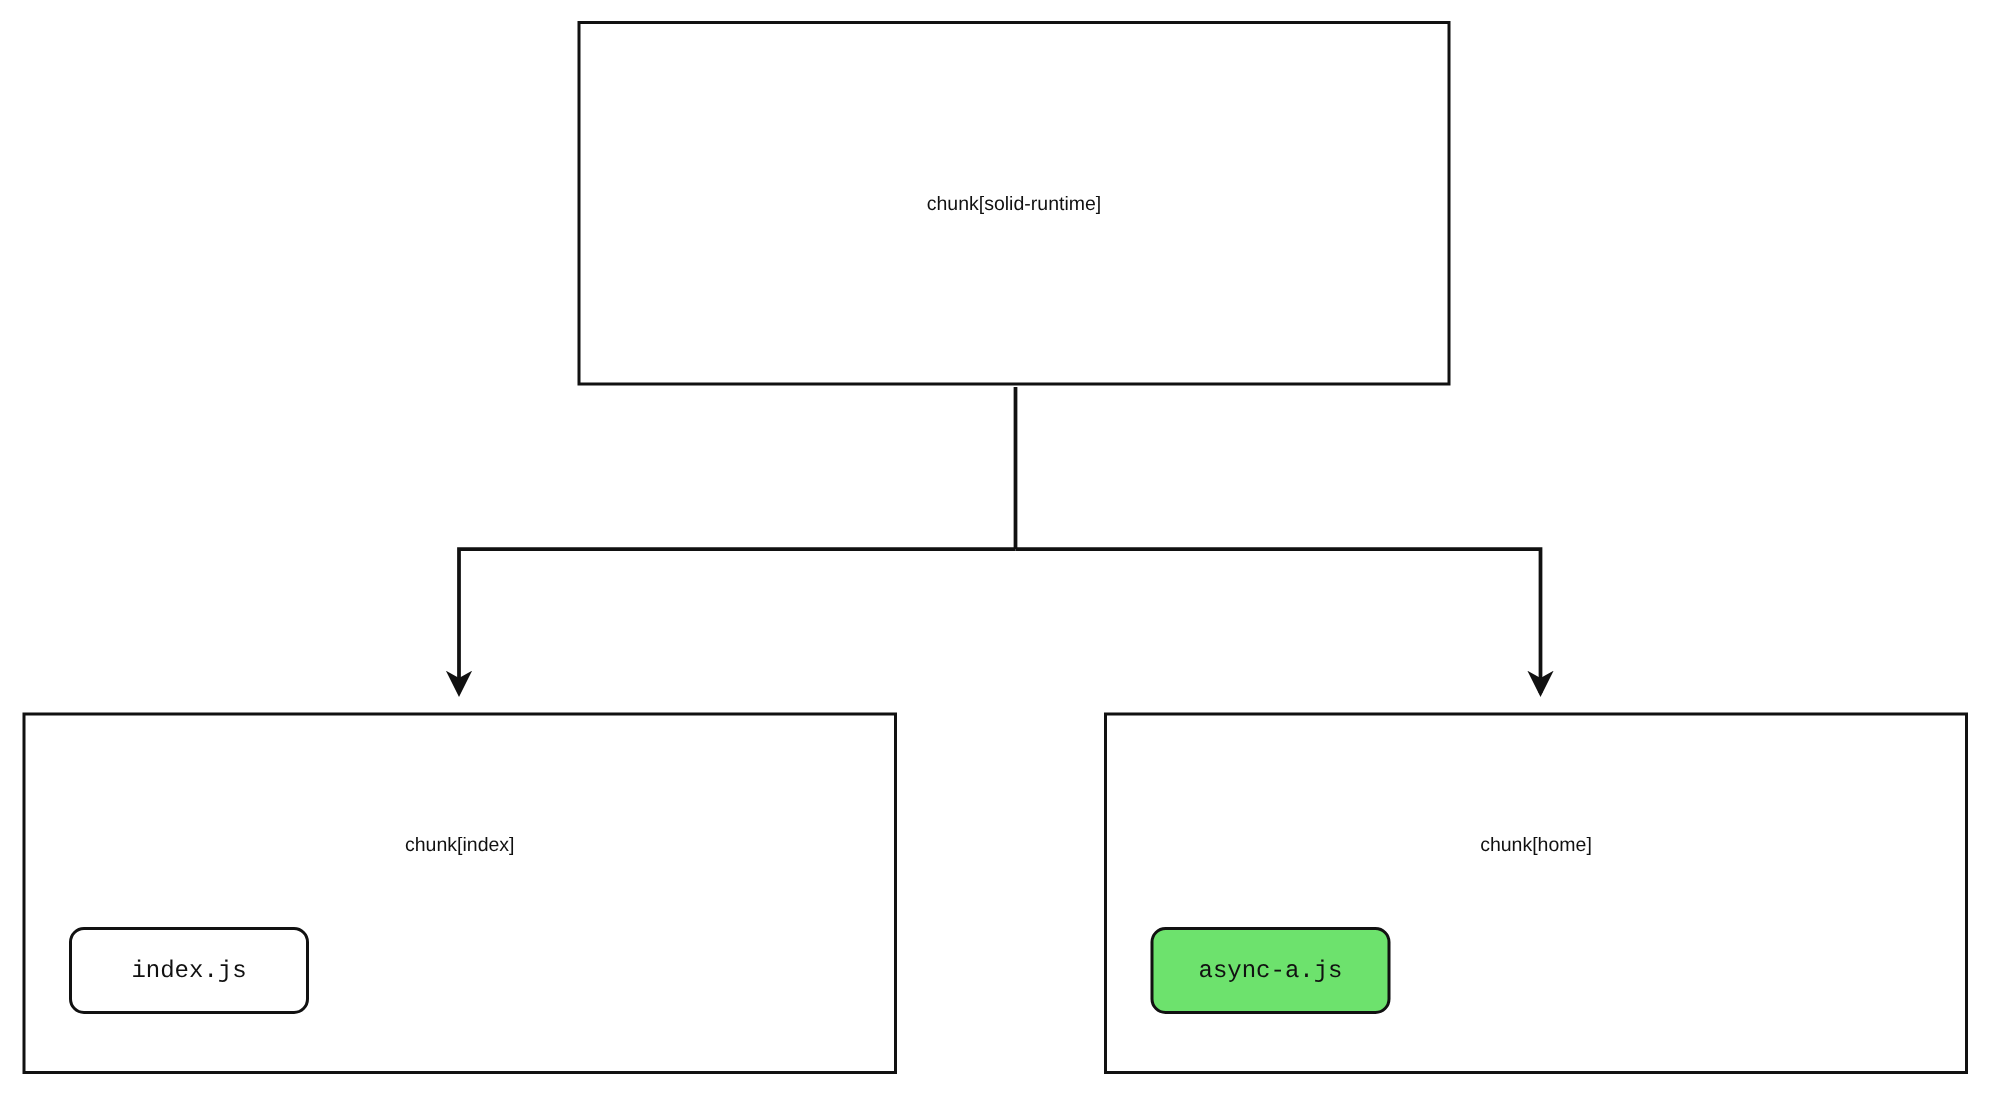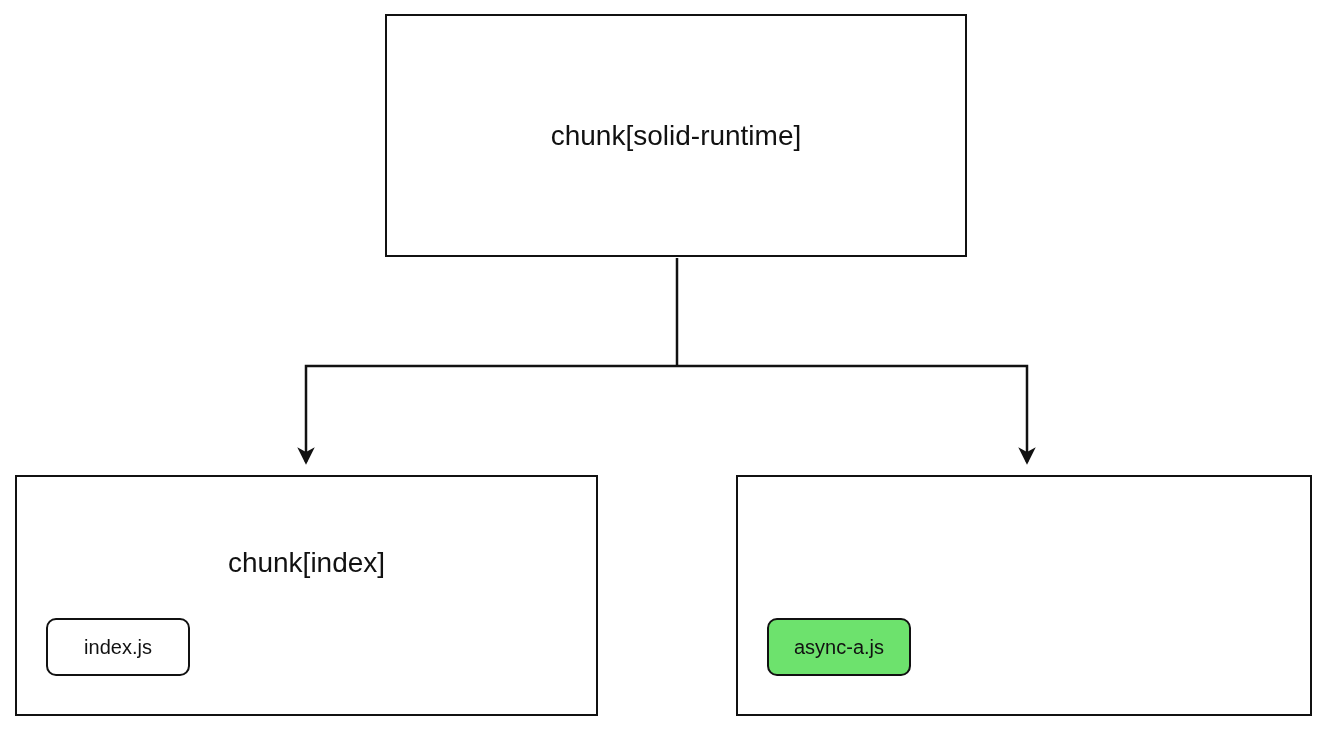--- a/index.html
+++ b/index.html
@@ -50,51 +50,52 @@
     width: 583px;
     height: 241px;
   }
   .chunk-box.home {
     left: 736px;
     top: 475px;
     width: 576px;
     height: 241px;
   }
   .chunk-label {
-    font-size: 28px;
+    font-size: 13px;
     line-height: 24px;
     text-align: center;
     white-space: nowrap;
   }
   .chunk-box.index .chunk-label,
   .chunk-box.home .chunk-label {
     position: absolute;
     left: 0;
     right: 0;
     top: 74px;
   }
   .modules-row {
     position: absolute;
     left: 29px;
     top: 141px;
     display: flex;
     gap: 20px;
   }
   .module-pill {
     box-sizing: border-box;
-    width: 144px;
+    width: 160px;
     height: 58px;
     border: 2px solid var(--stroke, #111111);
     border-radius: 10px;
     background: var(--module-fill, #ffffff);
     display: flex;
     align-items: center;
     justify-content: center;
-    font-size: 20px;
+    font-size: 16px;
     white-space: nowrap;
+    font-family: Liberation Mono, monospace;
   }
   .module-pill.highlighted {
     background: var(--highlight-fill, #6de26d);
   }
 </style>
 </head>
 <body>
 
 <div class="canvas">
 
@@ -114,18 +115,19 @@
   </div>
 
   <div class="chunk-box index">
     <div class="chunk-label">chunk[index]</div>
     <div class="modules-row">
       <div class="module-pill">index.js</div>
     </div>
   </div>
 
   <div class="chunk-box home">
+    <div class="chunk-label">chunk[home]</div>
     <div class="modules-row">
       <div class="module-pill highlighted">async-a.js</div>
     </div>
   </div>
 
 </div>
 
 </body></html>

